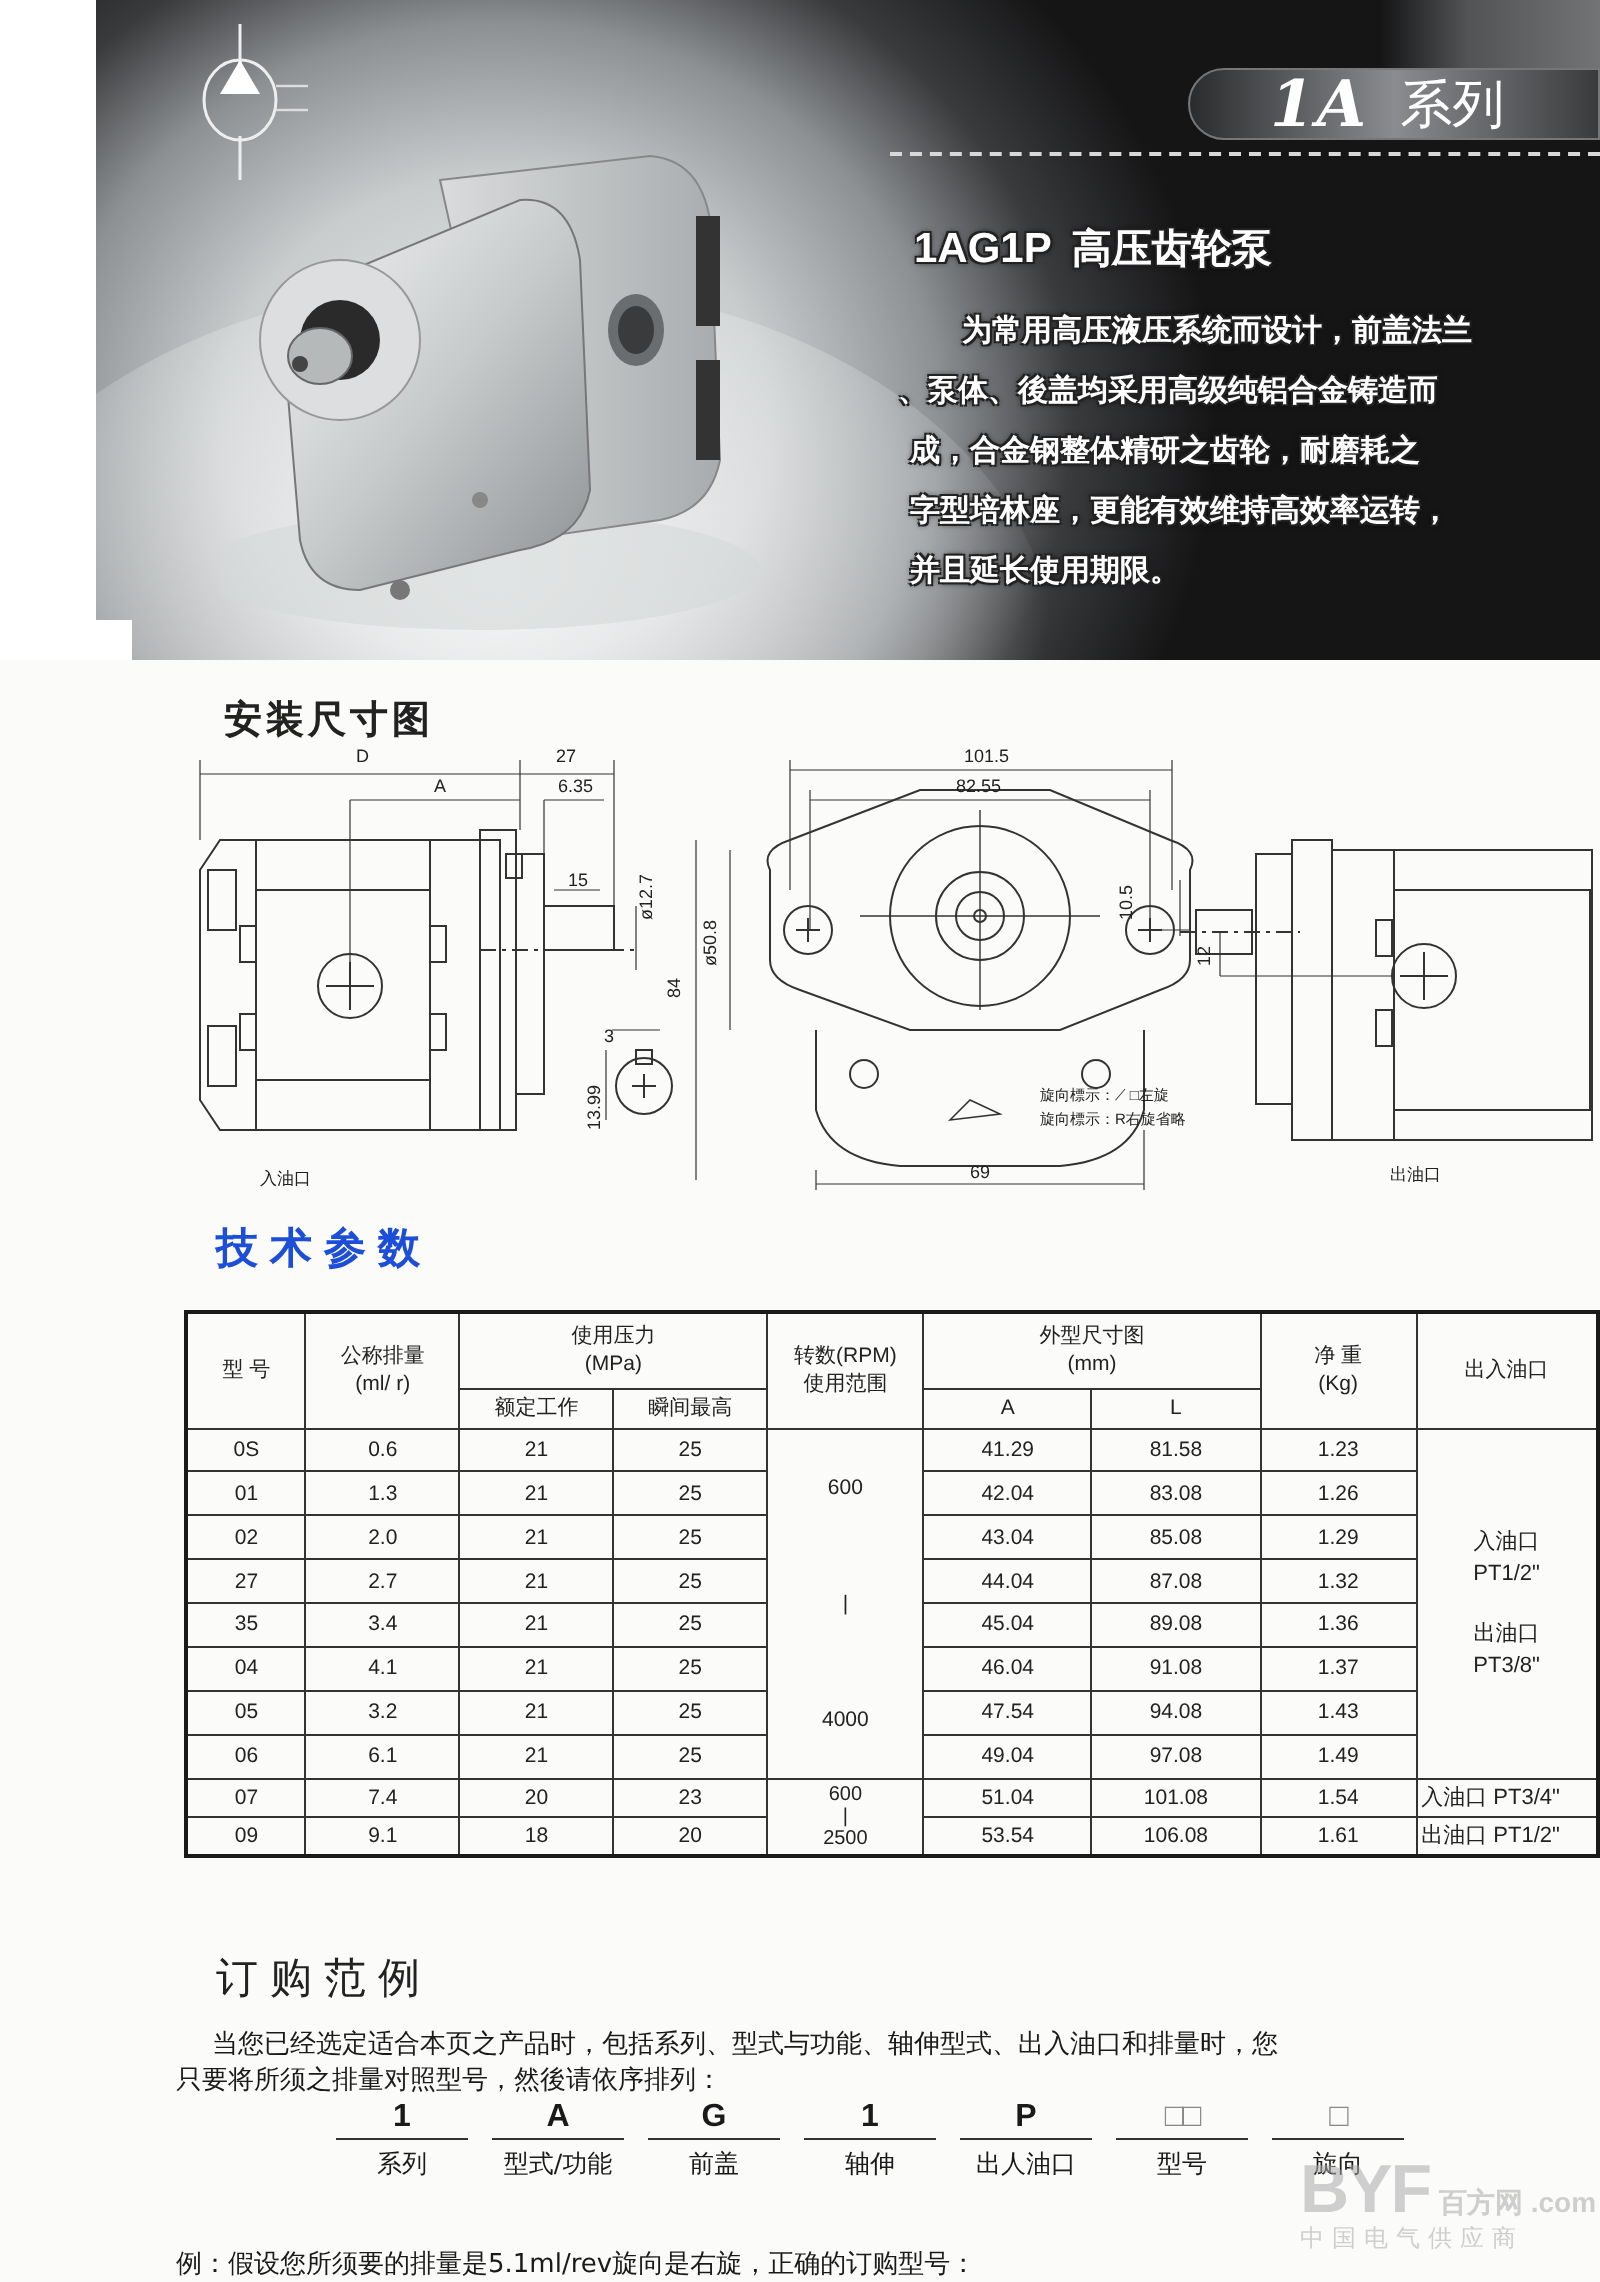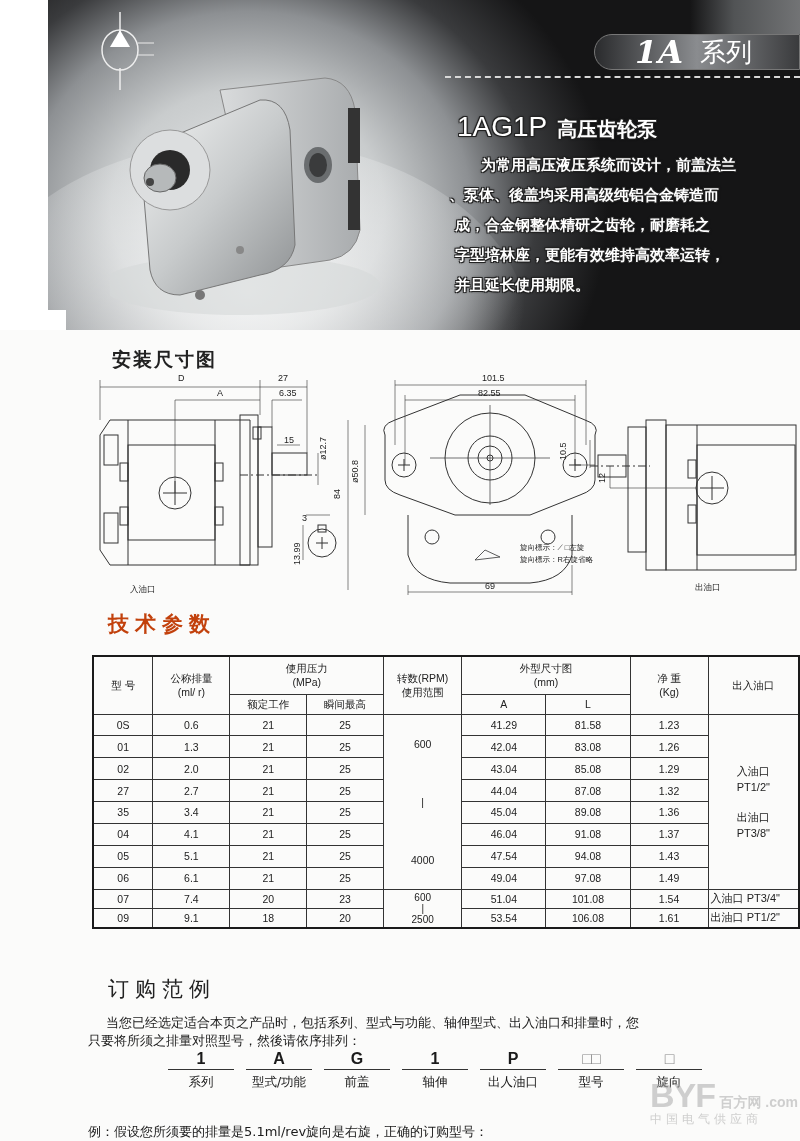--- a/index.html
+++ b/index.html
@@ -13,30 +13,30 @@
   #left-margin{left:0;top:0;width:48px;height:312px;background:#fff;border-right:1px solid #e6e8e8;}
   #left-margin2{left:0;top:310px;width:66px;height:20px;background:#fff;}
   #map{right:0;top:0;width:110px;height:34px;background:linear-gradient(90deg,rgba(0,0,0,0),#6b6e70 40%,#9a9c9e);opacity:.7;}
   #series-badge{left:594px;top:34px;width:206px;height:36px;border-radius:18px 0 0 18px;
     background:linear-gradient(90deg,#2a2b2d,#8a8c8f 50%,#3a3b3d);border:1px solid #777;display:flex;align-items:center;padding-left:40px;box-sizing:border-box;}
   #series-badge .en{font-family:"DejaVu Serif","Liberation Serif",serif;font-style:italic;font-weight:bold;font-size:32px;color:#fff;letter-spacing:1px;}
   #series-badge .cn{font-family:"DejaVu Serif","Liberation Serif",serif;font-size:26px;color:#fff;margin-left:16px;}
   #dash-line{left:445px;top:76px;width:355px;border-top:2px dashed #d8d8d8;}
   .outline{color:#fff;text-shadow:-1px -1px 0 #222,1px -1px 0 #222,-1px 1px 0 #222,1px 1px 0 #222,0 0 3px #000;}
   #product-title{left:457px;top:111px;font-size:20px;font-weight:bold;}
-  #product-title .model{font-family:"Liberation Sans",sans-serif;font-weight:normal;font-size:28px;margin-right:10px;}
+  #product-title .model{font-family:"Liberation Sans",sans-serif;font-weight:bold;font-size:21px;margin-right:10px;}
   #intro{left:455px;top:150px;width:360px;font-size:15px;line-height:30px;font-weight:bold;white-space:nowrap;}
   #hydraulic-symbol{left:80px;top:10px;}
   #pump-photo{left:110px;top:70px;}
   
   #install-title{left:112px;top:347px;font-family:"DejaVu Serif","Liberation Serif",serif;font-size:19px;font-weight:bold;letter-spacing:2px;color:#222;}
   #drawing{left:90px;top:365px;}
   .dlabel{font-family:"Liberation Sans",sans-serif;font-size:9px;fill:#222;}
   
-  #tech-title{left:108px;top:610px;font-family:Liberation Sans, sans-serif;font-size:21px;font-weight:bold;letter-spacing:6px;color:#c2410c;}
+  #tech-title{left:108px;top:610px;font-family:Liberation Sans, sans-serif;font-size:21px;font-weight:bold;letter-spacing:6px;color:#1d4ed8;}
   #spec-table{left:92px;top:655px;border-collapse:collapse;font-family:"Liberation Sans",sans-serif;font-size:10.5px;color:#222;}
   #spec-table{border:2px solid #1a1a1a;}
   #spec-table td,#spec-table th{border:1px solid #333;text-align:center;padding:0;font-weight:normal;}
   #spec-table th{font-size:10.5px;line-height:14px;}
   #spec-table td{height:18.3px;}
   .c1{width:60px}.c2{width:78px}.c3{width:78px}.c4{width:78px}.c5{width:79px}.c6{width:85px}.c7{width:85px}.c8{width:79px}.c9{width:90px}
   .ports{font-size:11px;line-height:16px;}
   .port-small{font-size:11px;text-align:left!important;padding-left:2px!important;white-space:nowrap;}
   
   #order-title{left:108px;top:975px;font-family:"DejaVu Serif","Liberation Serif",serif;font-size:21px;font-weight:normal;letter-spacing:6px;color:#222;}
@@ -310,21 +310,21 @@
         <td>04</td>
         <td>4.1</td>
         <td>21</td>
         <td>25</td>
         <td>46.04</td>
         <td>91.08</td>
         <td>1.37</td>
       </tr>
     <tr>
         <td>05</td>
-        <td>5.1</td>
+        <td>3.2</td>
         <td>21</td>
         <td>25</td>
         <td>47.54</td>
         <td>94.08</td>
         <td>1.43</td>
       </tr>
     <tr>
         <td>06</td>
         <td>6.1</td>
         <td>21</td>

